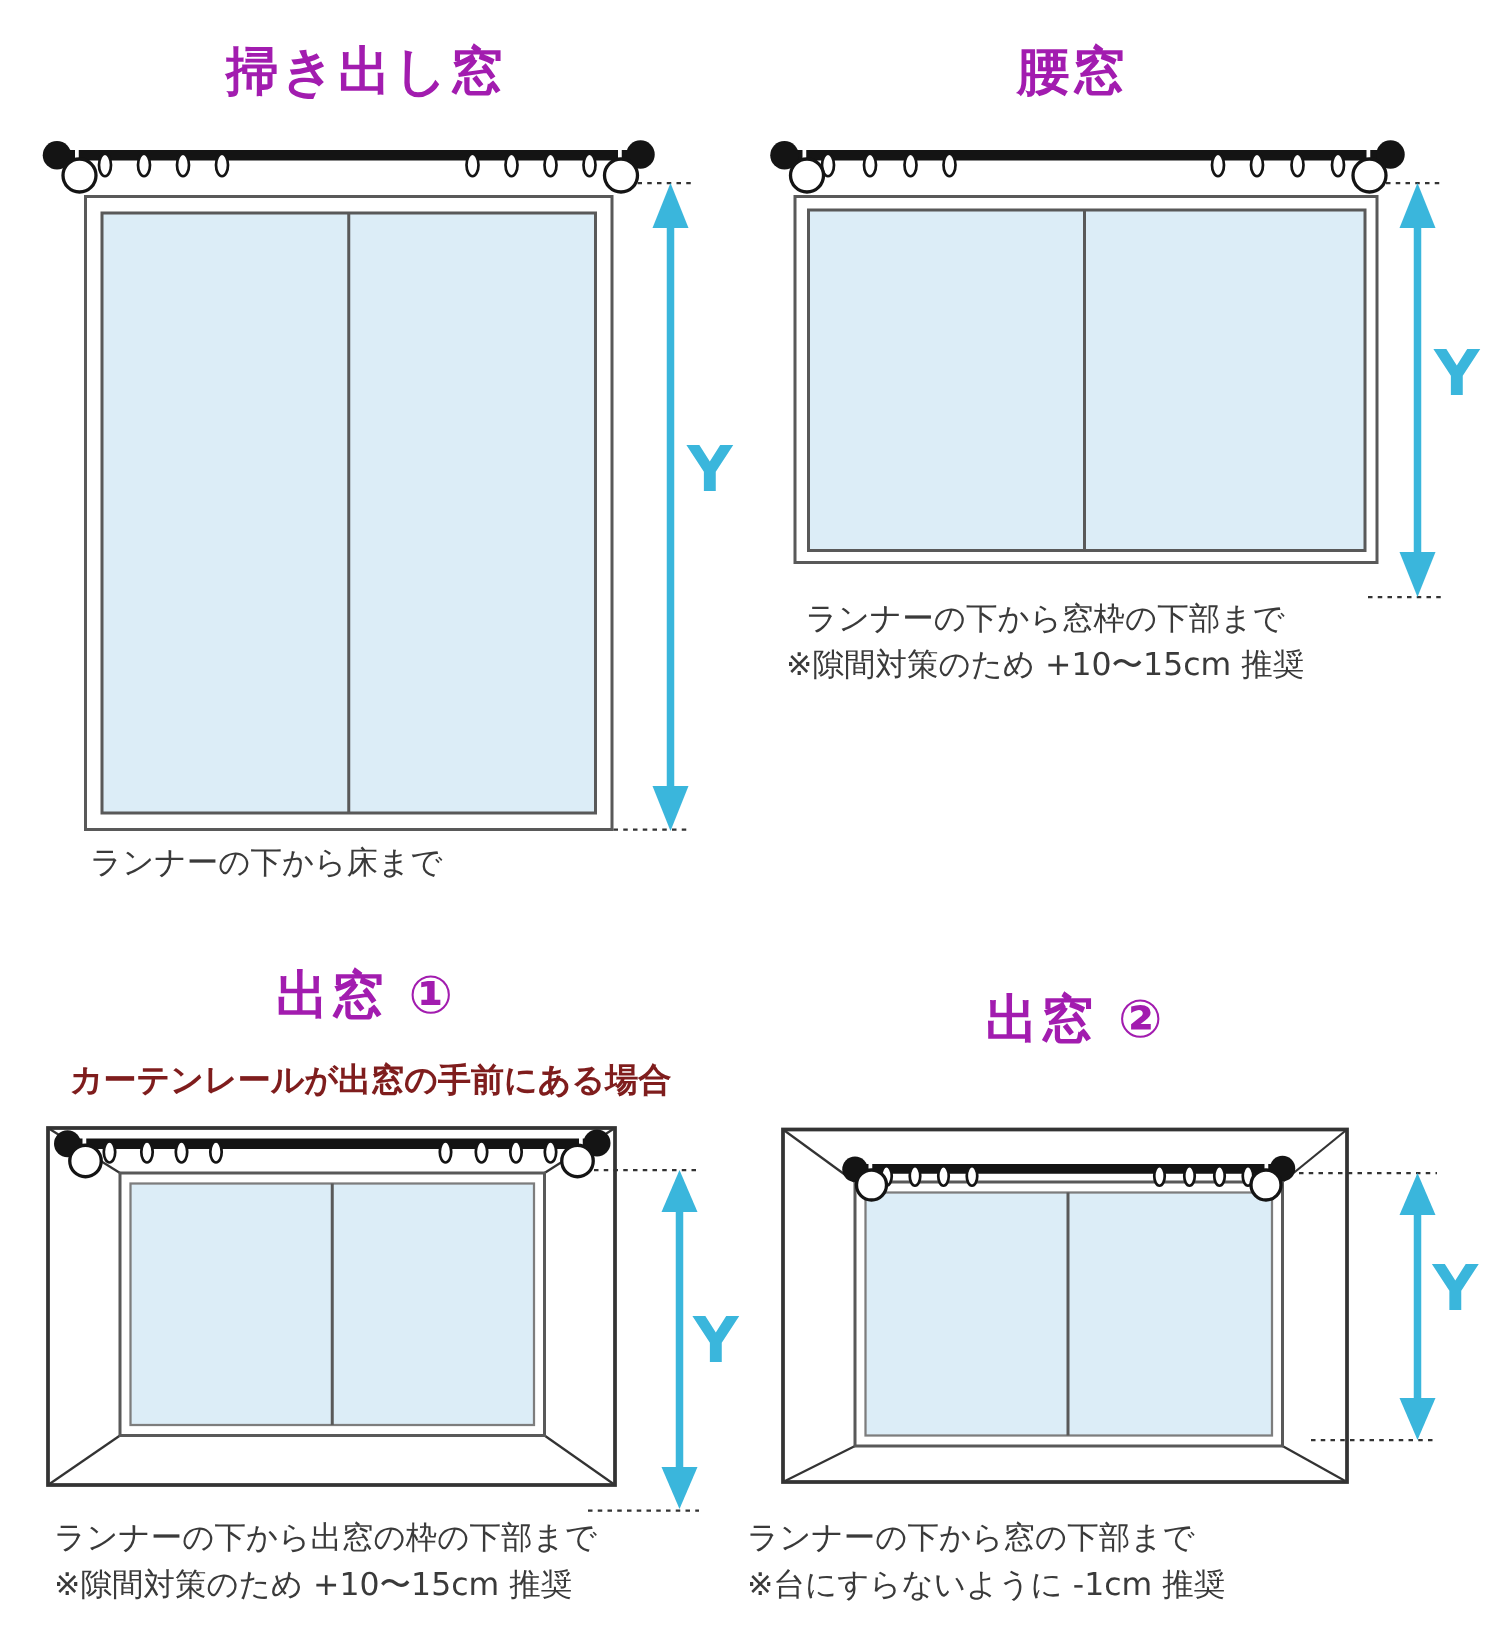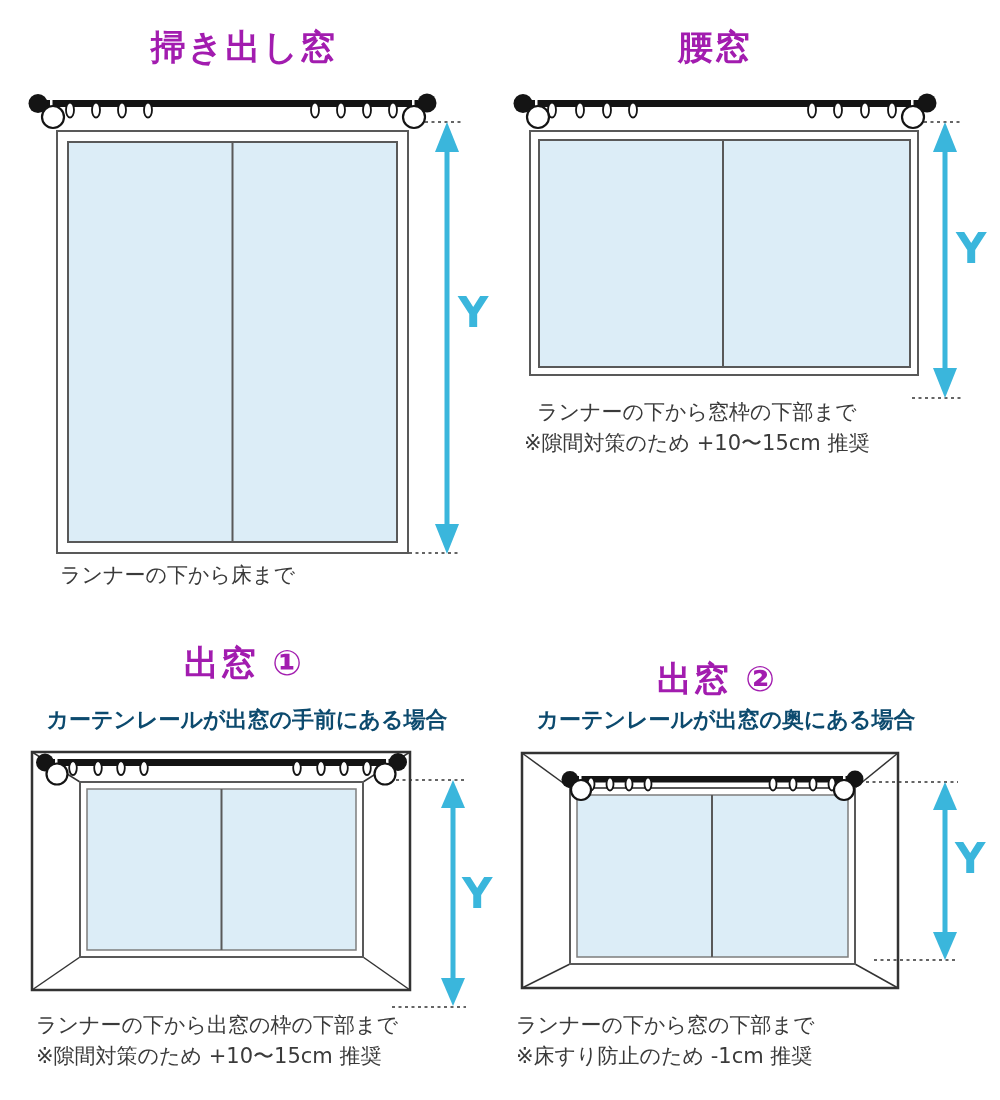--- a/index.html
+++ b/index.html
@@ -2,21 +2,21 @@
 <html><head>
 <meta charset="utf-8">
 <style>
   html,body { margin:0; padding:0; background:#ffffff; }
   body { font-family:"DejaVu Sans","Liberation Sans",sans-serif; }
   .canvas { position:relative; width:1000px; height:1100px; background:#ffffff; overflow:hidden; }
 
   .title    { position:absolute; text-align:center; font-size:35px; font-weight:bold;
               color:#a21caf; letter-spacing:2px; white-space:nowrap; }
   .subtitle { position:absolute; text-align:center; font-size:22px; font-weight:bold;
-              color:#0c4a6e; white-space:nowrap; }
+              color:#7f1d1d; white-space:nowrap; }
   .caption  { position:absolute; font-size:21px; font-weight:500; color:#3a3a3a;
               line-height:31px; white-space:nowrap; }
   svg.diagram { position:absolute; display:block; }
 
   
   .rail-bar   { fill:#141414; }
   .finial     { fill:#141414; }
   .tick       { fill:#ffffff; }
   .ring       { fill:#ffffff; stroke:#141414; stroke-width:1.8; }
   .runner     { fill:#ffffff; stroke:#141414; stroke-width:2.2; }
@@ -160,21 +160,20 @@
       <text class="y-text" x="462" y="268">Y</text>
     </g>
   </svg>
 
   <div class="caption" style="left:36px; top:1010px;">
     <div>ランナーの下から出窓の枠の下部まで</div>
     <div>※隙間対策のため +10〜15cm 推奨</div>
   </div>
 
   <div class="title" style="left:500px; top:656px; width:434px;">出窓 ②</div>
-  <div class="subtitle" style="left:500px; top:705px; width:452px;">カーテンレールが出窓の奥にある場合</div>
 
   <svg class="diagram" style="left:500px; top:640px;" width="500" height="460" viewBox="0 0 500 460">
     <g>
       <rect class="bay-outer" x="22" y="113" width="376" height="235"></rect>
       <line class="diag" x1="22" y1="113" x2="70" y2="148"></line>
       <line class="diag" x1="398" y1="113" x2="355" y2="148"></line>
       <line class="diag" x1="22" y1="348" x2="70" y2="324"></line>
       <line class="diag" x1="398" y1="348" x2="355" y2="324"></line>
       <rect class="bay-frame" x="70" y="148" width="285" height="176"></rect>
       <rect class="glass-thin" x="77" y="155" width="271" height="162"></rect>
@@ -200,18 +199,18 @@
     <g>
       <line class="dotted" x1="366" y1="142" x2="458" y2="142"></line>
       <line class="dotted" x1="374" y1="320" x2="458" y2="320"></line>
       <line class="arrow-line" x1="445" y1="164" x2="445" y2="296"></line>
       <polygon class="arrow-head" points="445,142 433,170 457,170"></polygon>
       <polygon class="arrow-head" points="445,320 433,292 457,292"></polygon>
       <text class="y-text" x="455" y="233">Y</text>
     </g>
   </svg>
 
-  <div class="caption" style="left:516px; top:1010px;">
+  <div class="caption" style="left:498px; top:1010px;">
     <div>ランナーの下から窓の下部まで</div>
-    <div>※床すり防止のため -1cm 推奨</div>
+    <div>※台にすらないように -1cm 推奨</div>
   </div>
 
 </div>
 
 </body></html>

